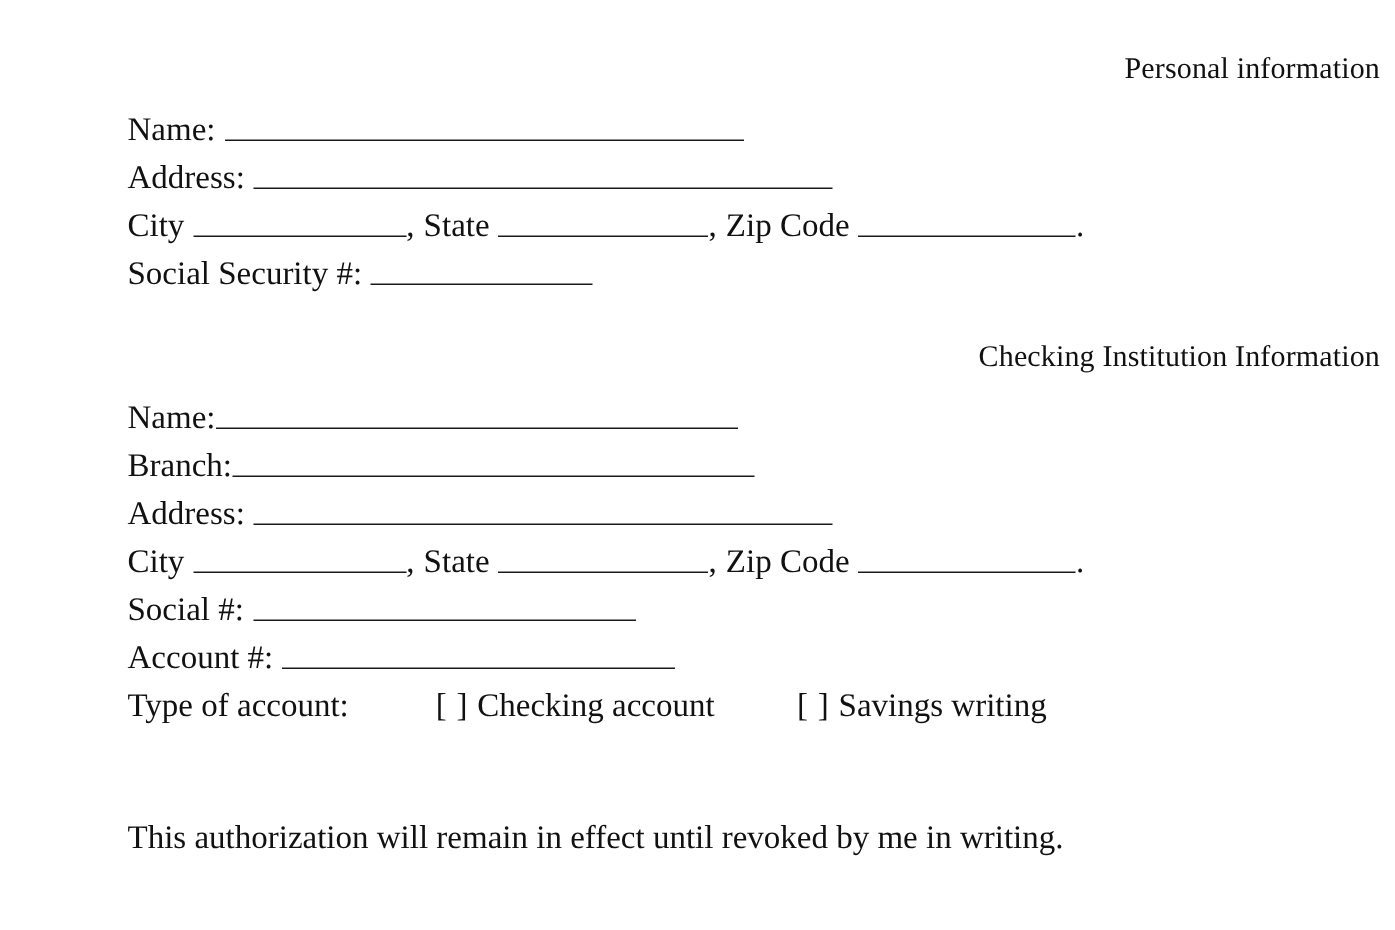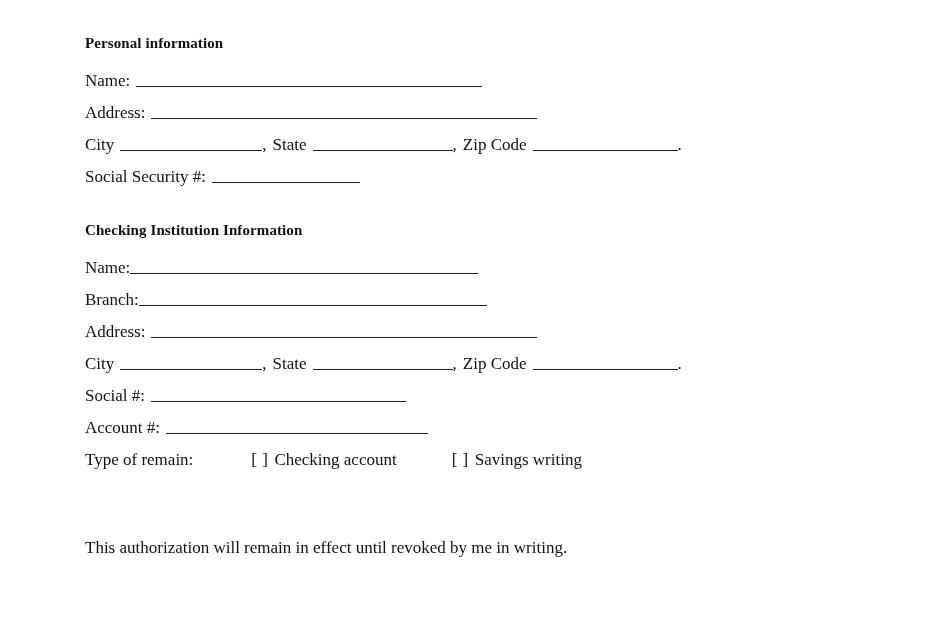--- a/index.html
+++ b/index.html
@@ -25,29 +25,30 @@
   }
 
   .content {
     position: absolute;
     left: 85px;
     top: 36px;
     right: 10px;
   }
 
   .section-heading {
-    font-size: 15px;
-    font-weight: bold;
+    font-size: 20px;
+    font-weight: normal;
     line-height: 1;
     margin: 0 0 14px 0;
     letter-spacing: 0.1px;
+    text-align: right;
   }
 
   .field-row {
-    font-size: 17px;
+    font-size: 22px;
     line-height: 32px;
     height: 32px;
     white-space: nowrap;
   }
 
   .label {
     display: inline;
   }
 
   
@@ -71,21 +72,21 @@
   .block-gap-large { height: 34px; }
 
   .note-italic {
     font-size: 16.5px;
     font-style: italic;
     line-height: 32px;
     white-space: nowrap;
   }
 
   .statement {
-    font-size: 17px;
+    font-size: 22px;
     line-height: 32px;
     white-space: nowrap;
   }
 
   .checkbox-group {
     display: inline;
   }
   .checkbox-mark {
     display: inline-block;
     letter-spacing: 0.5px;
@@ -145,21 +146,21 @@
 
       <div class="field-row">
         <span class="label">Social #:</span><span class="rule gap-sp" style="width:255px"></span>
       </div>
 
       <div class="field-row">
         <span class="label">Account #:</span><span class="rule gap-sp" style="width:262px"></span>
       </div>
 
       <div class="field-row">
-        <span class="label">Type of remain:</span><span class="spacer-wide"></span><span class="checkbox-group"><span class="checkbox-mark">[   ]</span><span class="spacer-tiny"></span><span>Checking account</span></span><span class="spacer-mid"></span><span class="checkbox-group"><span class="checkbox-mark">[   ]</span><span class="spacer-tiny"></span><span>Savings writing</span></span>
+        <span class="label">Type of account:</span><span class="spacer-wide"></span><span class="checkbox-group"><span class="checkbox-mark">[   ]</span><span class="spacer-tiny"></span><span>Checking account</span></span><span class="spacer-mid"></span><span class="checkbox-group"><span class="checkbox-mark">[   ]</span><span class="spacer-tiny"></span><span>Savings writing</span></span>
       </div>
     </div>
 
     <div class="block-gap-large"></div>
 
 
     <div class="block-gap-small"></div>
 
     <div class="statement">This authorization will remain in effect until revoked by me in writing.</div>
 

